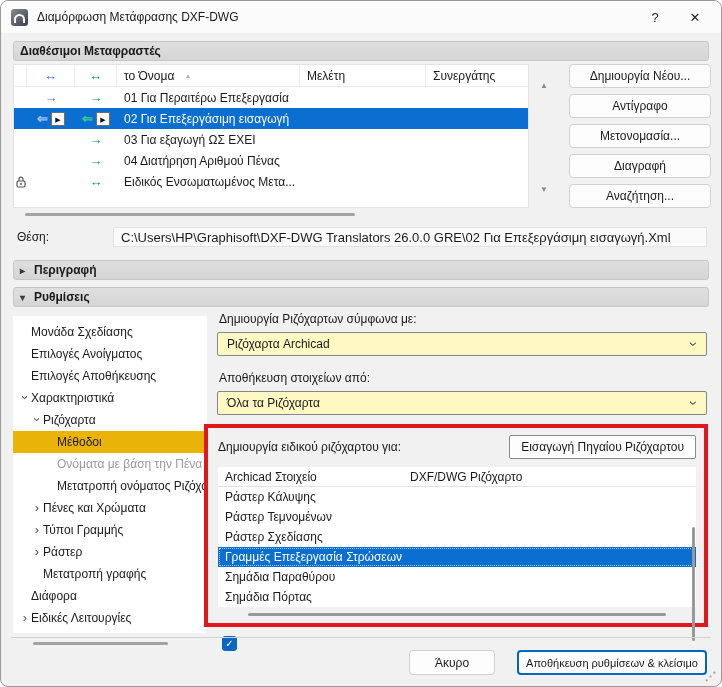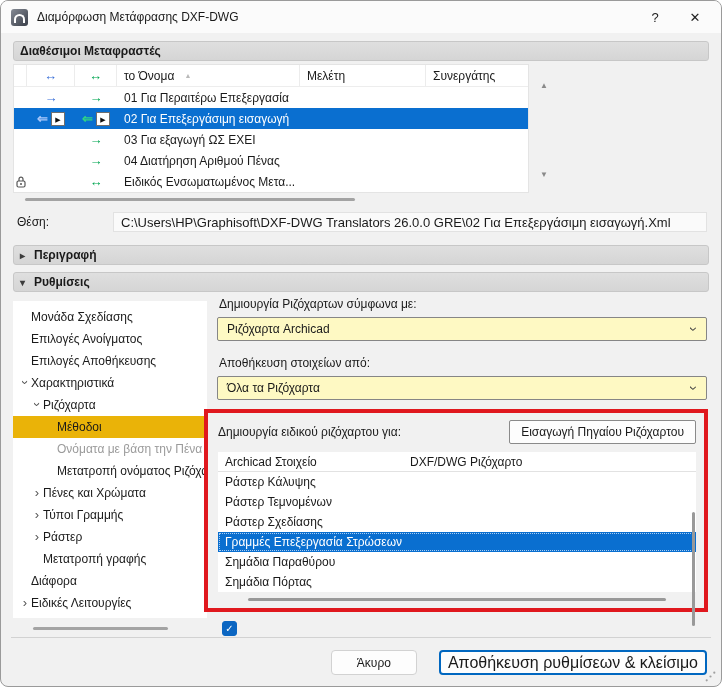--- a/index.html
+++ b/index.html
@@ -106,21 +106,21 @@
   .rb-hbar{height:3px;border-radius:2px;background:#999;width:418px;margin:6px auto 2px;}
   
   .cbrow{display:flex;align-items:center;margin-top:9px;padding-left:5px;}
   .checkbox{width:15px;height:15px;background:#0b66c2;border:1px solid #0b66c2;border-radius:3px;color:#fff;
     display:flex;align-items:center;justify-content:center;font-size:10px;margin-right:8px;flex:none;}
   
   .footer-sep{position:absolute;left:10px;right:10px;bottom:48px;border-top:1px solid #d2d2d2;}
   .footer{position:absolute;right:14px;bottom:11px;display:flex;gap:22px;}
   .btn-cancel{width:86px;height:25px;}
   .btn-primary{height:25px;padding:0 7px;border:2px solid #0067c0;border-radius:4px;background:#fdfdfd;
-    display:flex;align-items:center;font-size:16px;}
+    display:flex;align-items:center;font-size:11px;}
   .grip{position:absolute;right:5px;bottom:4px;}
 </style>
 </head>
 <body>
 
 <div class="dialog">
 
   <div class="titlebar">
     <div class="app-icon"></div>
     <div class="tb-title">Διαμόρφωση Μετάφρασης DXF-DWG</div>
@@ -226,20 +226,27 @@
           <div class="cell c-study"></div>
           <div class="cell c-partner"></div>
         </div>
       </div>
 
       <div class="scroll-strip">
         <span data-glyph="scroll-up"></span>
         <span data-glyph="scroll-down"></span>
       </div>
 
+      <div class="side-btns">
+        <div class="btn">Δημιουργία Νέου...</div>
+        <div class="btn">Αντίγραφο</div>
+        <div class="btn">Μετονομασία...</div>
+        <div class="btn">Διαγραφή</div>
+        <div class="btn">Αναζήτηση...</div>
+      </div>
     </div>
 
     <div class="hbar"></div>
 
     <div class="loc">
       <div class="loc-label">Θέση:</div>
       <div class="loc-path">C:\Users\HP\Graphisoft\DXF-DWG Translators 26.0.0 GRE\02 Για Επεξεργάσιμη εισαγωγή.Xml</div>
     </div>
 
     <div class="bar bar-desc">

